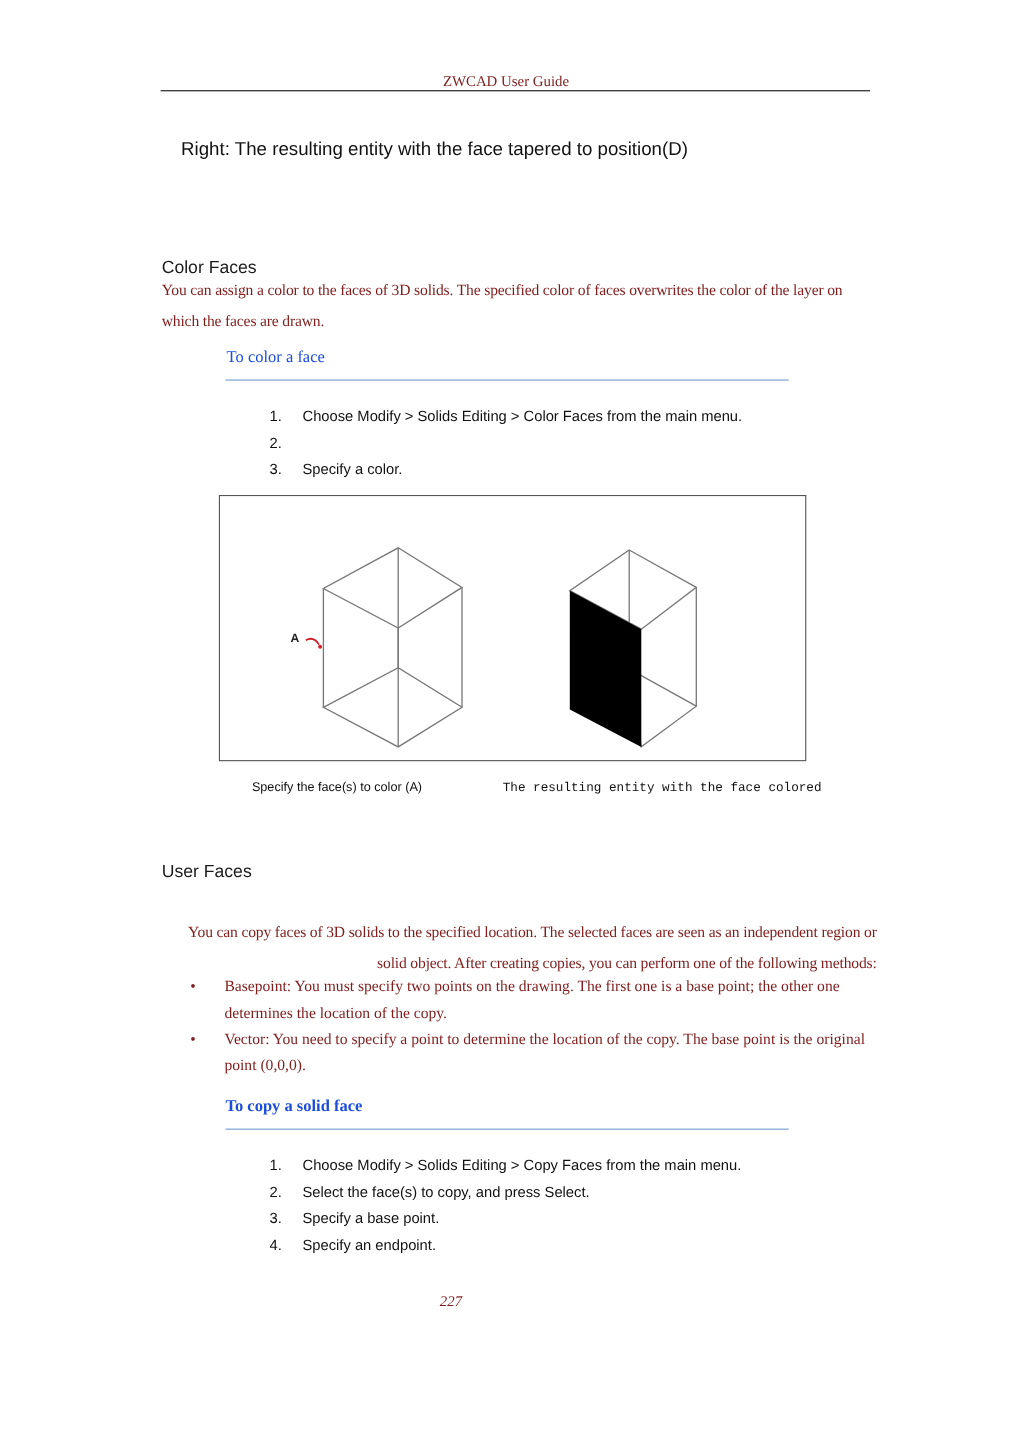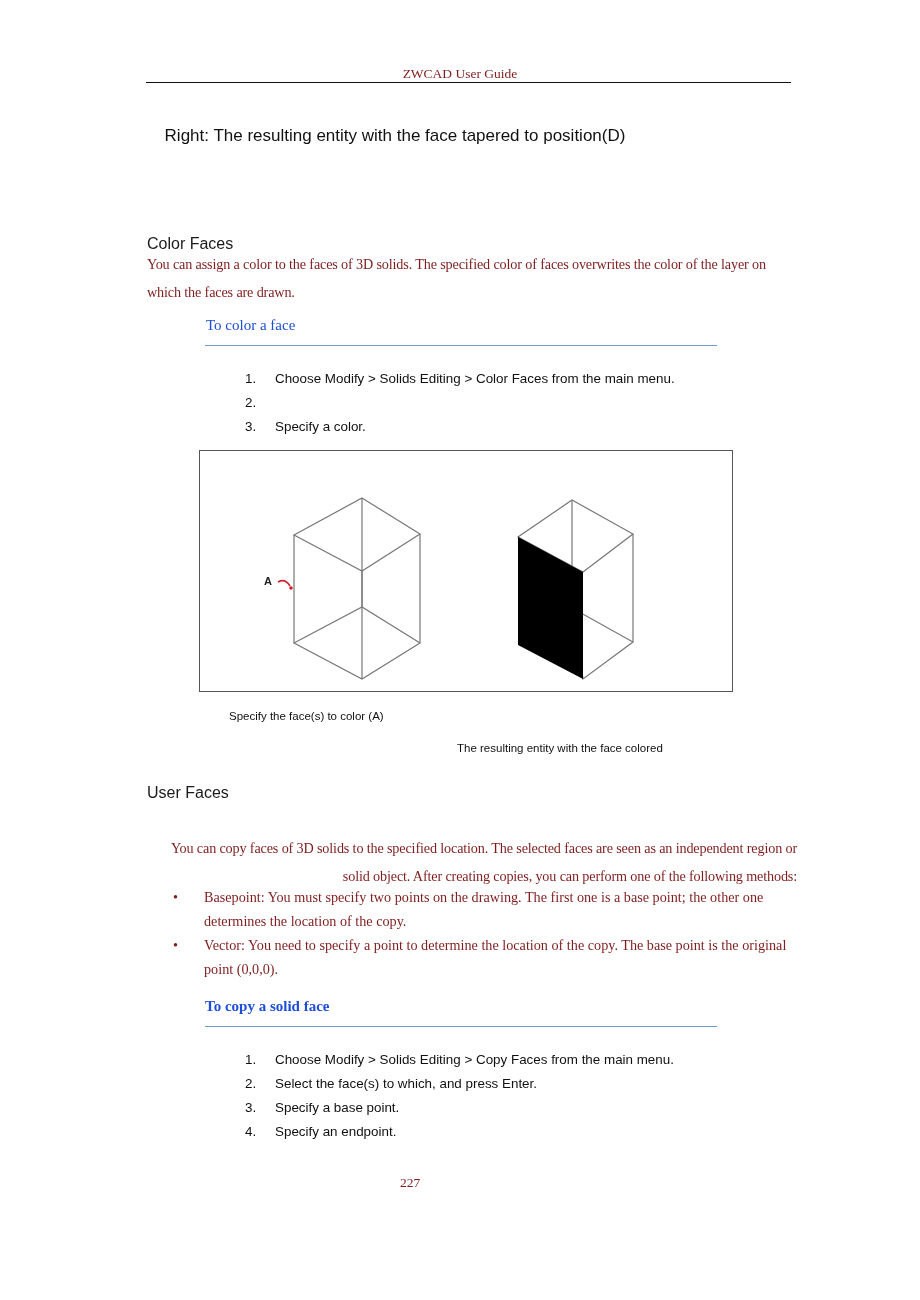--- a/index.html
+++ b/index.html
@@ -15,21 +15,21 @@
   .proc-title { font-size:15px; color:#1d4ed8; }
   .proc-rule { height:0; border-top:1.6px solid #6f9bd0; width:512px; }
   .steps { font-size:13.4px; line-height:24px; }
   .step { display:flex; }
   .step .num { width:30px; }
   .bullets { font-size:14.2px; line-height:24px; }
   .bullet { position:relative; padding-left:57px; width:588px; margin-bottom:0px; }
   .bullet .dot { position:absolute; left:26px; top:0; }
   .figure { left:199px; top:450px; width:534px; height:242px; border:1.6px solid #555; box-sizing:border-box; }
   .fig-cap { font-size:11.5px; }
-  .page-num { left:0; width:820px; top:1175px; text-align:center; font-size:13.5px; }
+  .page-num { left:0; width:820px; top:1175px; text-align:center; font-size:13.5px;font-style:italic; }
 </style>
 </head>
 <body>
 
 <div class="abs serif header-title">ZWCAD User Guide</div>
 <div class="abs header-rule"></div>
 
 <div class="abs sans caption-top">Right: The  resulting entity with the face tapered to position(D)</div>
 
 <div class="abs sans h2" style="left:147px; top:200px;margin-top:35px;">Color Faces</div>
@@ -70,41 +70,41 @@
     <polygon points="572,500 633,534 583,572 518,537"></polygon>
     <line x1="633" y1="534" x2="633" y2="642"></line>
     <line x1="572" y1="500" x2="572" y2="608"></line>
     <polygon points="572,608 633,642 583,679"></polygon>
   </g>
   <polygon points="518,537 583,572 583,679 518,645" fill="#000"></polygon>
 </svg>
 <div class="abs sans" style="left:264px; top:575px; font-size:11px; font-weight:bold; color:#222;">A</div>
 
 <div class="abs sans fig-cap" style="left:229px; top:710px;text-align:right;">Specify the face(s) to color (A)</div>
-<div class="abs sans fig-cap" style="left:457px; top:742px;">The  resulting entity with the face colored</div>
+<div class="abs sans fig-cap" style="left:457px; top:710px;font-family:Liberation Mono, monospace;">The  resulting entity with the face colored</div>
 
 <div class="abs sans h2" style="left:147px; top:784px;">User Faces</div>
 <div class="abs serif para" style="left:147px; top:834px;text-align:right;">You can copy faces of 3D solids to the specified location. The selected faces are seen as an independent region or solid object. After creating copies, you can perform one of the following methods:</div>
 
 <div class="abs serif bullets" style="left:147px; top:885px;">
   <div class="bullet"><span class="dot">•</span><span>Basepoint: You must specify two points on the drawing. The first one is a base point; the other one determines the location of the copy.</span></div>
   <div class="bullet"><span class="dot">•</span><span>Vector: You need to specify a point to determine the location of the copy. The base point is the original point (0,0,0).</span></div>
 </div>
 
 <div class="abs serif proc-title" style="left:205px; top:998px;font-weight:bold;">To copy a solid face</div>
 <div class="abs proc-rule" style="left:205px; top:1026px;"></div>
 
 <div class="abs sans steps" style="left:245px; top:1048px;">
   <div class="step">
       <span class="num">1.</span>
       <span>Choose Modify &gt; Solids Editing &gt; Copy Faces from the main menu.</span>
     </div>
   <div class="step">
       <span class="num">2.</span>
-      <span>Select the face(s) to which, and press Enter.</span>
+      <span>Select the face(s) to copy, and press Select.</span>
     </div>
   <div class="step">
       <span class="num">3.</span>
       <span>Specify a base point.</span>
     </div>
   <div class="step">
       <span class="num">4.</span>
       <span>Specify an endpoint.</span>
     </div>
 </div>

